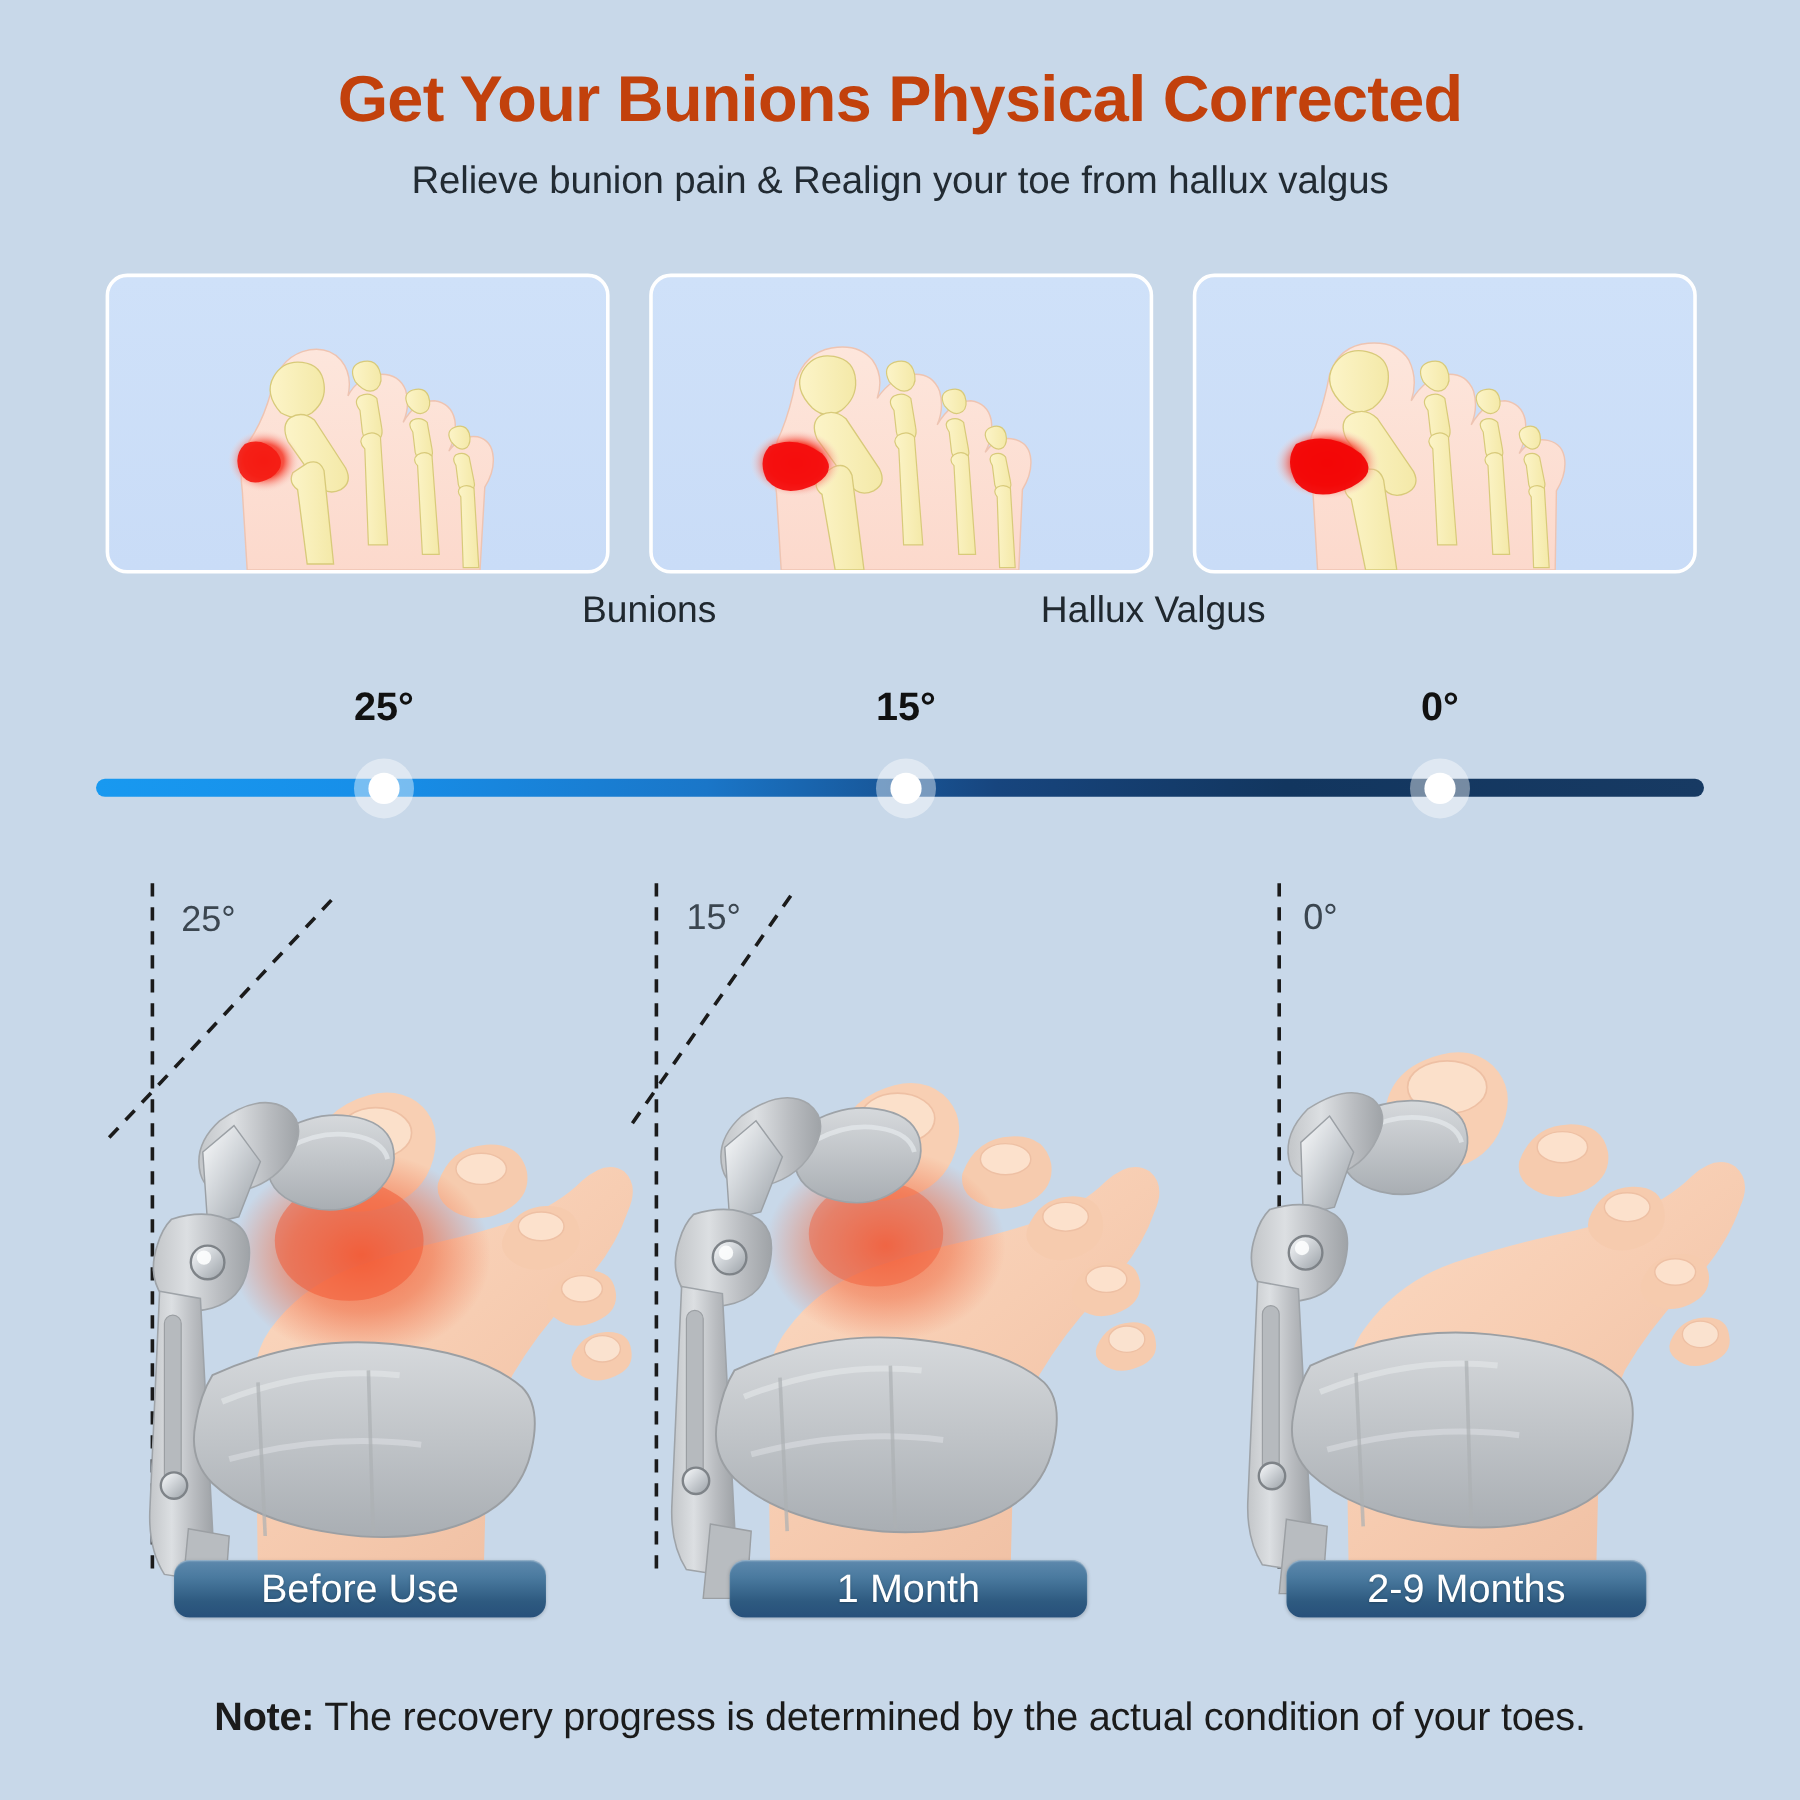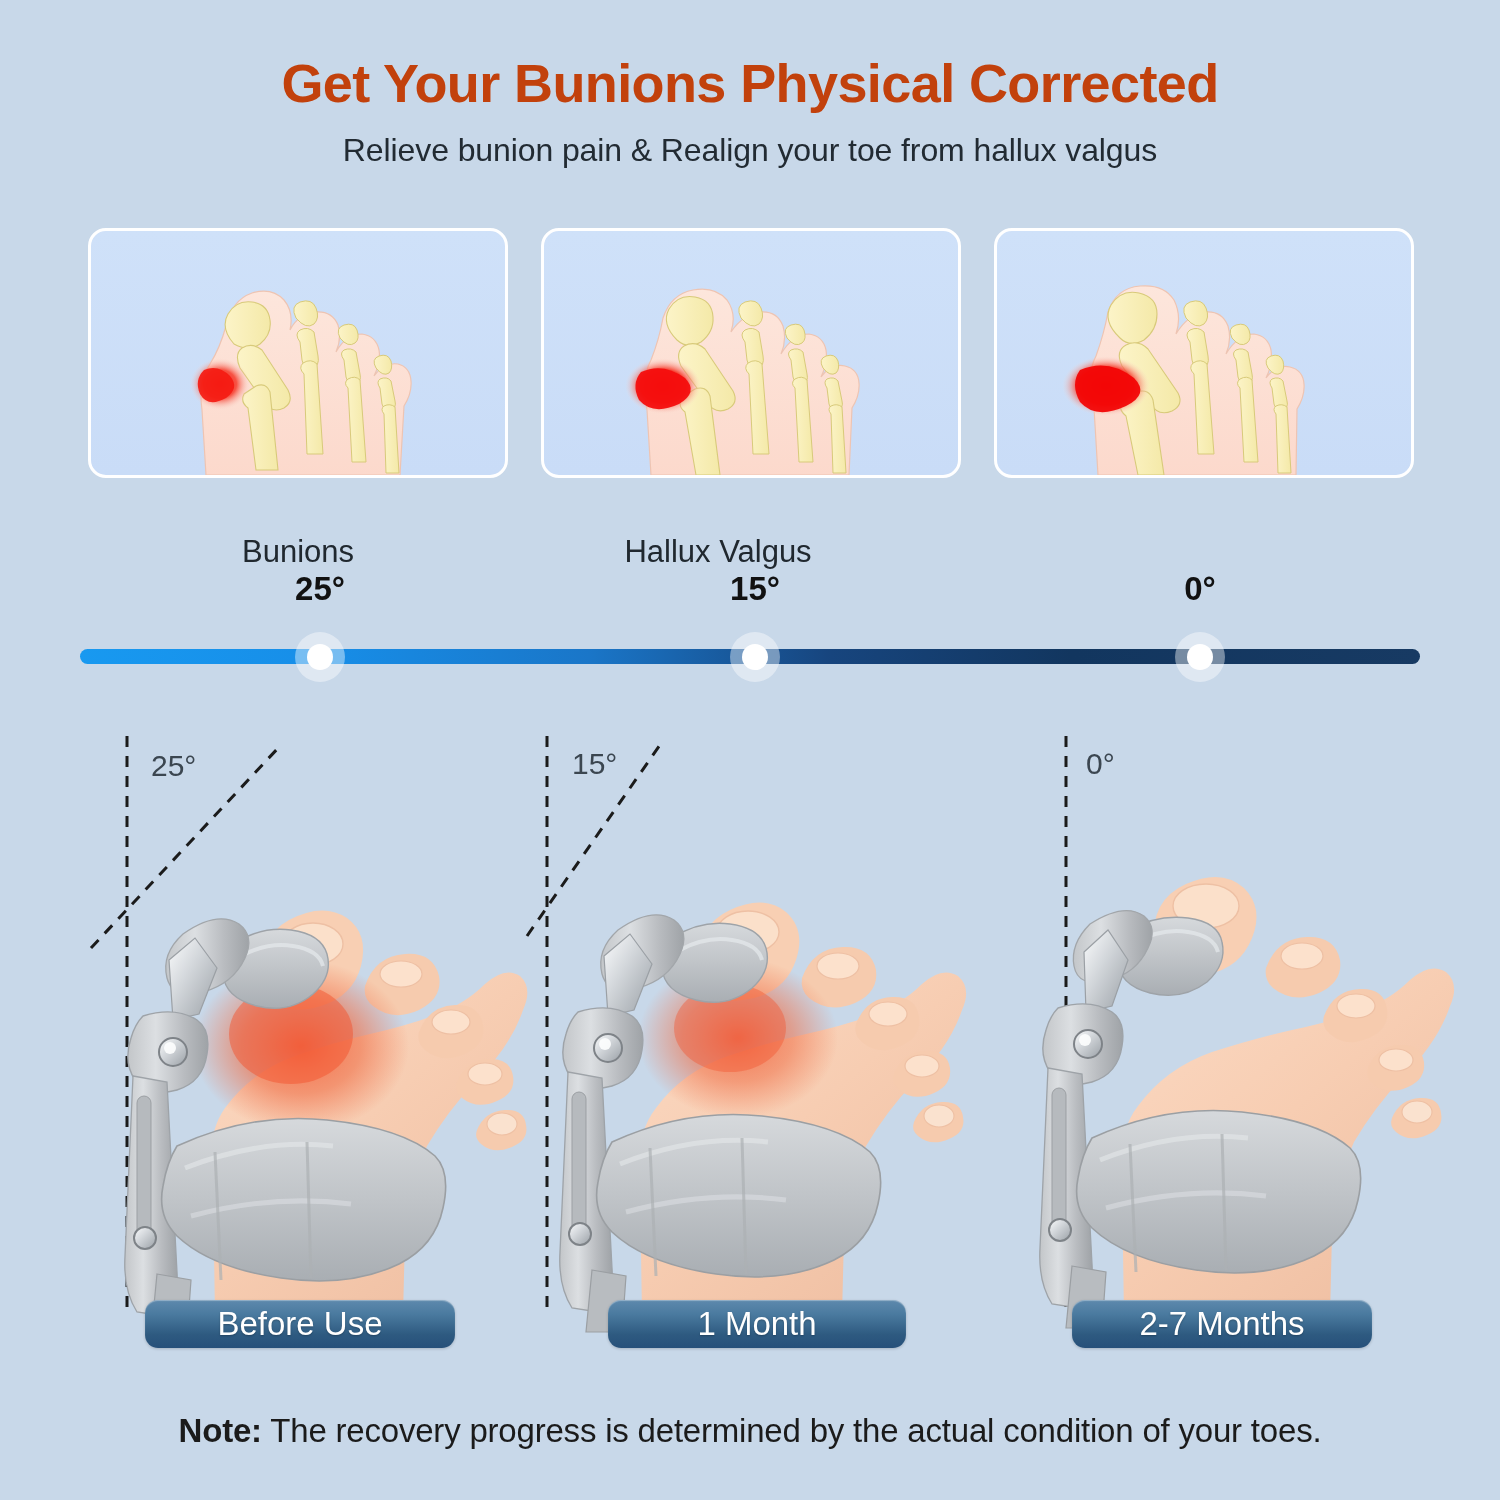--- a/index.html
+++ b/index.html
@@ -44,21 +44,21 @@
     border:3px solid #ffffff;
     border-radius:18px;
     position:relative;
     overflow:hidden;
   }
   .card svg{ position:absolute; bottom:0; left:50%; transform:translateX(-50%); display:block; }
 
   #card-labels{
     position:absolute; top:490px; left:88px;
     width:1326px;
-    display:flex; justify-content:flex-start;margin-top:44px;
+    display:flex; justify-content:center;
   }
   .card-label{
     width:420px; text-align:center;
     font-size:31px; color:#20282f;
   }
 
   
   #degree-values{ position:absolute; top:570px; left:0; width:1500px; height:44px; }
   .degree-value{
     position:absolute; top:0;
@@ -480,18 +480,18 @@
       <path d="M232 418 l4 136" stroke="#acb0b4" stroke-width="3" fill="none" opacity="0.7"></path>
       <path d="M82 550 l34 6 l-4 56 h-36 z" fill="#b8bcc0" stroke="#9b9fa3" stroke-width="1.2"></path>
     </svg>
     </span>
   </div>
 </div>
 
 <div id="time-labels">
   <div class="time-label" style="left:300px;width:310px">Before Use</div>
   <div class="time-label" style="left:757px;width:298px">1 Month</div>
-  <div class="time-label" style="left:1222px;width:300px">2-7 Months</div>
+  <div class="time-label" style="left:1222px;width:300px">2-9 Months</div>
 </div>
 
 <div id="note">
   <b>Note:</b><span> The recovery progress is determined by the actual condition of your toes.</span>
 </div>
 
 </body></html>

